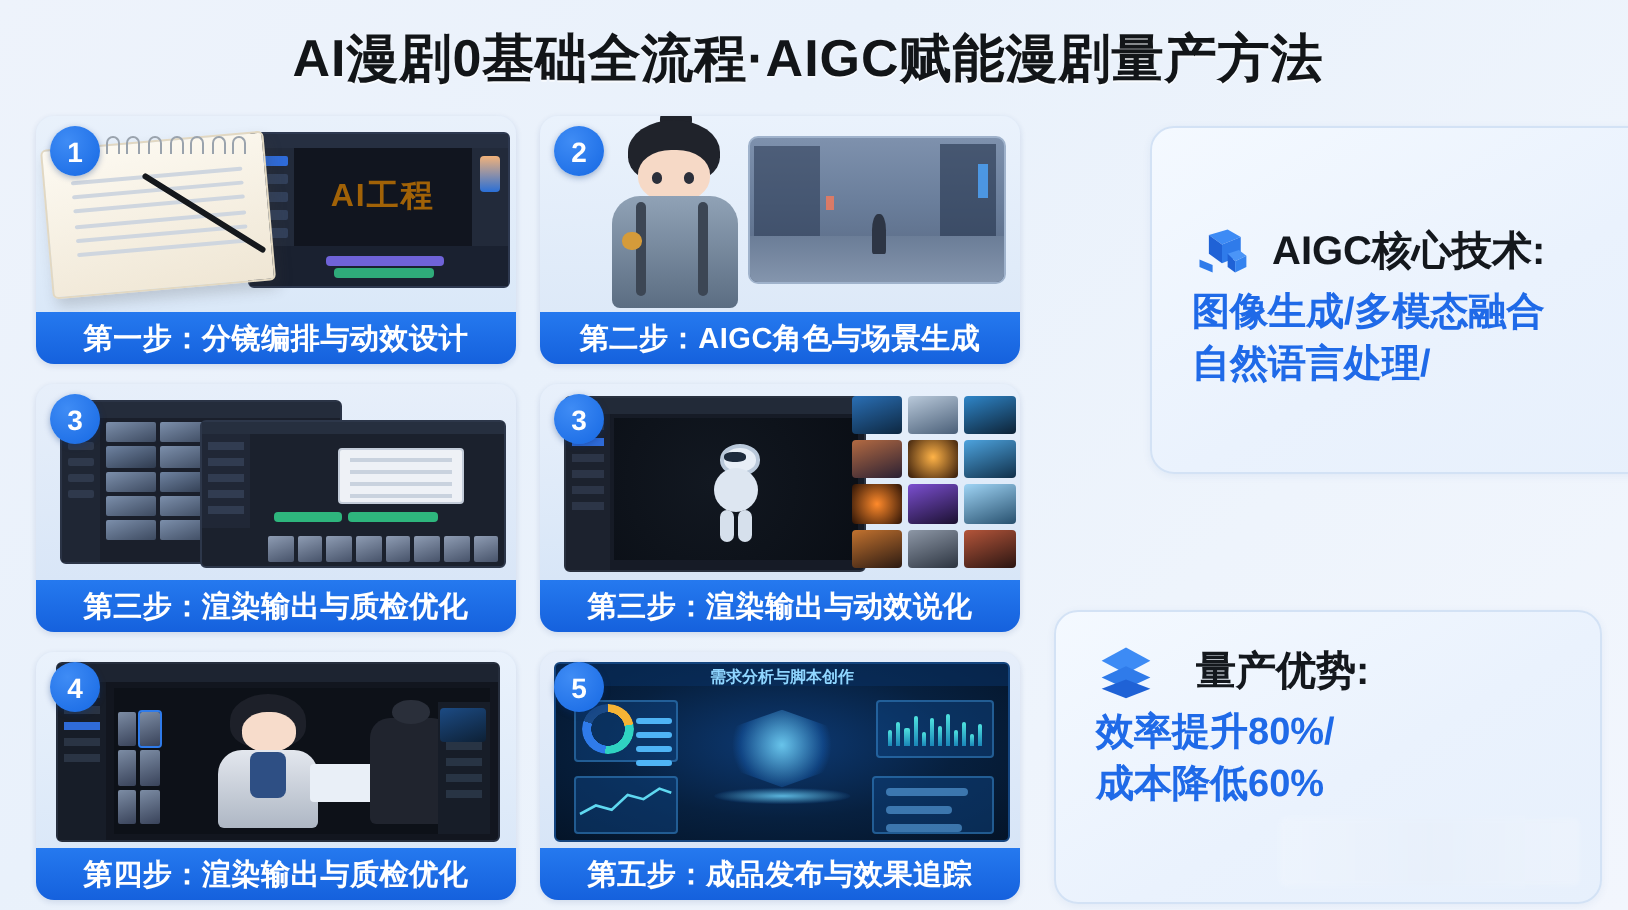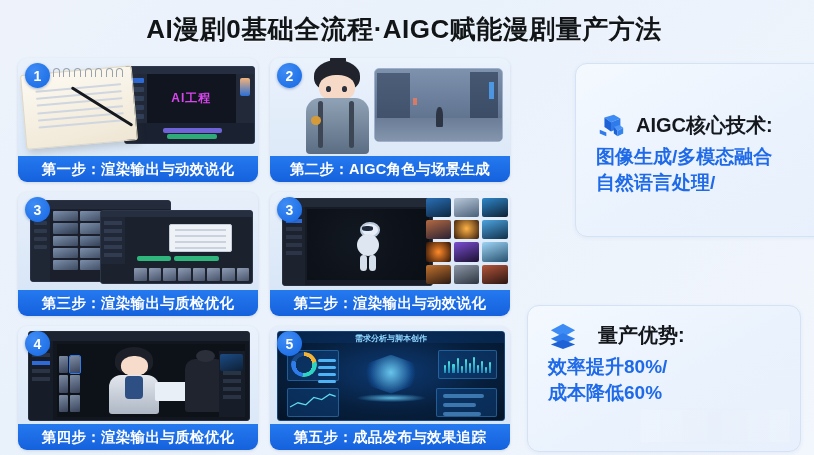--- a/index.html
+++ b/index.html
@@ -78,21 +78,21 @@
   .scene{position:absolute;inset:0;}
 
   
   .c1-bg{position:absolute;inset:0;background:linear-gradient(180deg,#e9f1fb,#dae8f8);}
   .c1-mon{position:absolute;left:44%;top:8%;width:54%;height:78%;background:#1c2230;border-radius:3px;border:1px solid #2e3950;}
   .c1-mon .bar{position:absolute;left:0;top:0;right:0;height:9%;background:#262f41;}
   .c1-mon .side{position:absolute;left:0;top:9%;width:17%;bottom:26%;background:#222a3a;}
   .c1-mon .side i{display:block;height:5px;margin:4px 3px;background:#32405a;border-radius:1px;}
   .c1-mon .side i:first-child{background:#2f6bd8;}
   .c1-mon .canvas{position:absolute;left:17%;top:9%;right:14%;bottom:26%;background:#11151f;
-    display:flex;align-items:center;justify-content:center;color:#d946ef;font-size:12px;font-weight:bold;letter-spacing:1px;}
+    display:flex;align-items:center;justify-content:center;color:#a16207;font-size:16px;font-weight:bold;letter-spacing:1px;}
   .c1-mon .right{position:absolute;right:0;top:9%;width:14%;bottom:26%;background:#222a3a;}
   .c1-mon .right .av{margin:4px;height:18px;background:linear-gradient(180deg,#f2b27a,#2a6fd6);border-radius:2px;}
   .c1-mon .tl{position:absolute;left:0;right:0;bottom:0;height:26%;background:#1a2130;}
   .c1-mon .tl b{display:block;position:absolute;height:5px;border-radius:2px;}
   .c1-mon .tl b:nth-child(1){left:30%;top:24%;width:45%;background:#6f63d8;}
   .c1-mon .tl b:nth-child(2){left:33%;top:52%;width:38%;background:#2fab7a;}
   .c1-book{position:absolute;left:2%;top:12%;width:46%;height:74%;
     background:linear-gradient(170deg,#fdfaf2,#efe6d4);border-radius:3px;
     transform:rotate(-5deg);box-shadow:2px 4px 7px rgba(60,60,60,.2);border:1px solid #e2d8c2;}
   .c1-book .line{position:absolute;left:12%;right:10%;height:2px;background:#cfd6df;border-radius:2px;}
@@ -277,21 +277,21 @@
               <i style="left:34%"></i>
             <i style="left:44%"></i>
               <i style="left:54%"></i>
               <i style="left:64%"></i>
               <i style="left:74%"></i>
               <i style="left:84%"></i>
           </div>
           <div class="c1-pen"></div>
         </div>
       </div>
-      <div class="cap">第一步：渲染输出与动效说化</div>
+      <div class="cap">第一步：分镜编排与动效设计</div>
     </div>
 
     <div class="card">
       <div class="thumb">
         <div class="badge">2</div>
         <div class="scene">
           <div class="c2-bg"></div>
           <div class="c2-char">
             <div class="c2-bun"></div>
             <div class="c2-hair"></div>

